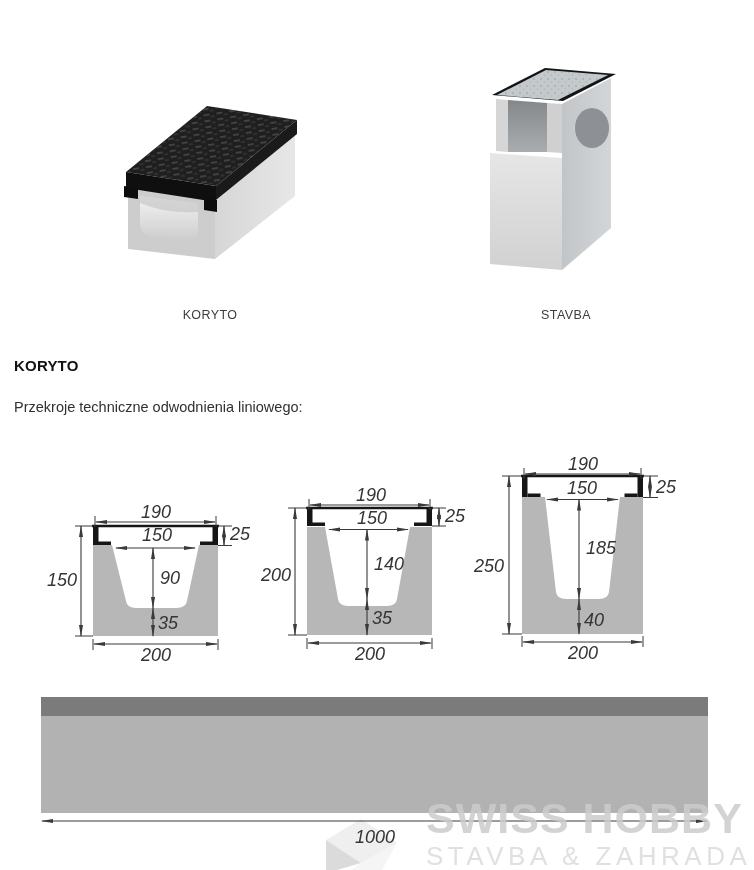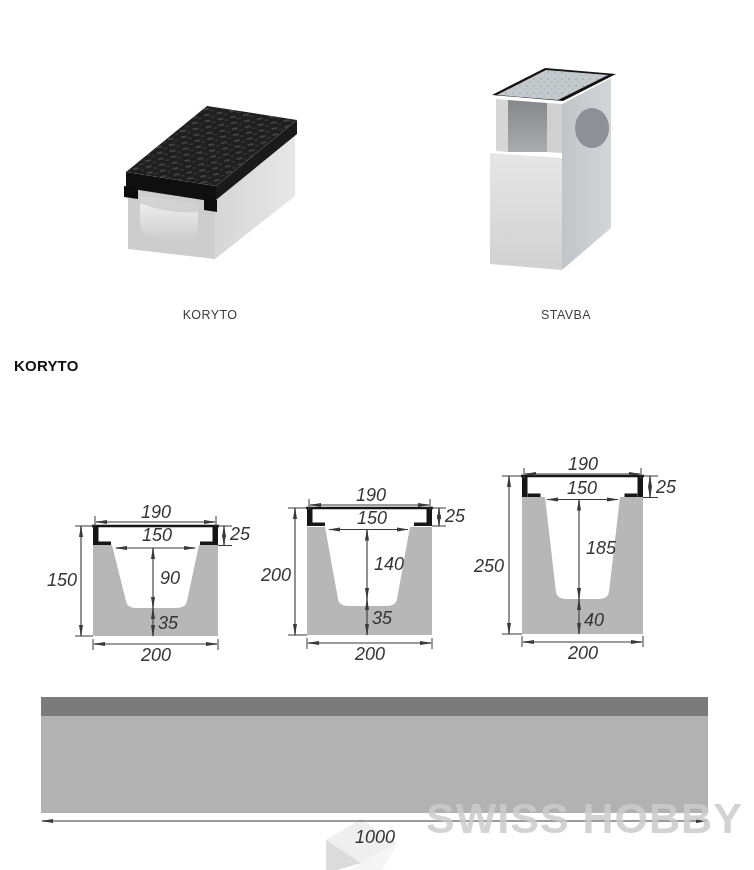--- a/index.html
+++ b/index.html
@@ -81,20 +81,21 @@
       <polygon points="492,95 563,101 616,74 545,68" fill="#141414"></polygon>
       <polygon points="497,95 558,100 608,75 546,70" fill="#c4c9cc"></polygon>
       <polygon points="497,95 558,100 608,75 546,70" fill="url(#stpat)" opacity="0.65"></polygon>
     </g>
   </svg>
 
   <div class="abs prod-label" style="left:130px;top:308px;width:160px;">KORYTO</div>
   <div class="abs prod-label" style="left:486px;top:308px;width:160px;">STAVBA</div>
 
   <div class="abs heading" style="left:14px;top:357px;">KORYTO</div>
+  <div class="abs intro" style="left:14px;top:399px;">Przekroje techniczne odwodnienia liniowego:</div>
 
   <svg class="abs" style="left:0;top:430px;" width="754" height="245" viewBox="0 430 754 245">
     <defs>
       <marker id="ae" viewBox="0 0 12 8" refX="11" refY="4" markerWidth="12" markerHeight="8" orient="auto" markerUnits="userSpaceOnUse">
           <path d="M12,4 L0,2 L0,6 Z" fill="#3a3a3a"></path>
         </marker>
       <marker id="as" viewBox="0 0 12 8" refX="1" refY="4" markerWidth="12" markerHeight="8" orient="auto" markerUnits="userSpaceOnUse">
           <path d="M0,4 L12,2 L12,6 Z" fill="#3a3a3a"></path>
         </marker>
     </defs>
@@ -209,14 +210,15 @@
         <polygon points="326,840 361,819 397,843 361,863" fill="rgba(235,235,235,0.8)"></polygon>
         <polygon points="326,840 361,863 337,870 326,870" fill="rgba(213,213,213,0.85)"></polygon>
         <polygon points="361,863 397,843 382,870 351,870" fill="rgba(242,242,242,0.8)"></polygon>
       </g>
       <line class="dl" x1="42" y1="821" x2="707" y2="821" marker-start="url(#pas)" marker-end="url(#pae)"></line>
       <text class="dim" x="375" y="843" text-anchor="middle">1000</text>
     </g>
   </svg>
 
   <div class="abs wm1" style="left:426px;top:797px;">SWISS HOBBY</div>
+  <div class="abs wm2" style="left:426px;top:843px;">STAVBA &amp; ZAHRADA</div>
 
 </div>
 
 </body></html>

